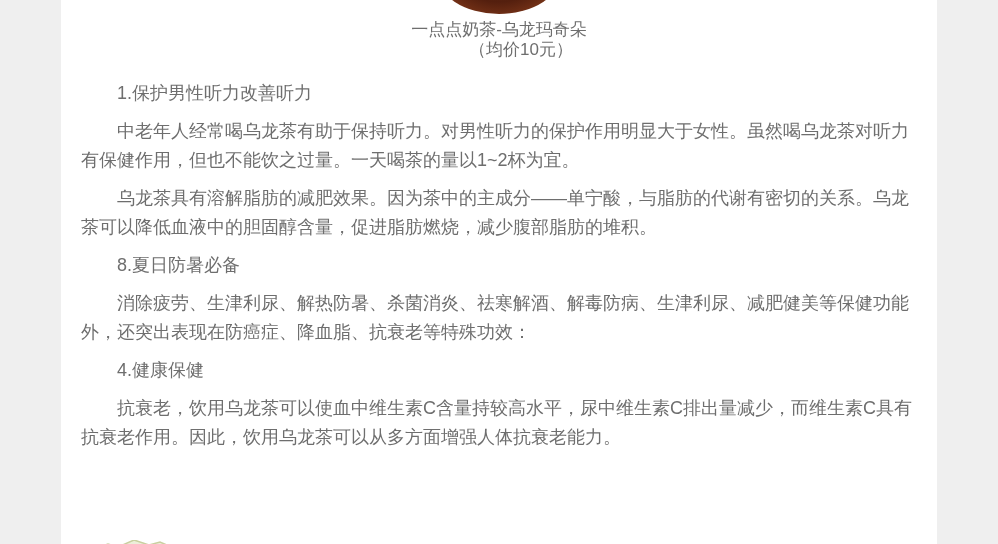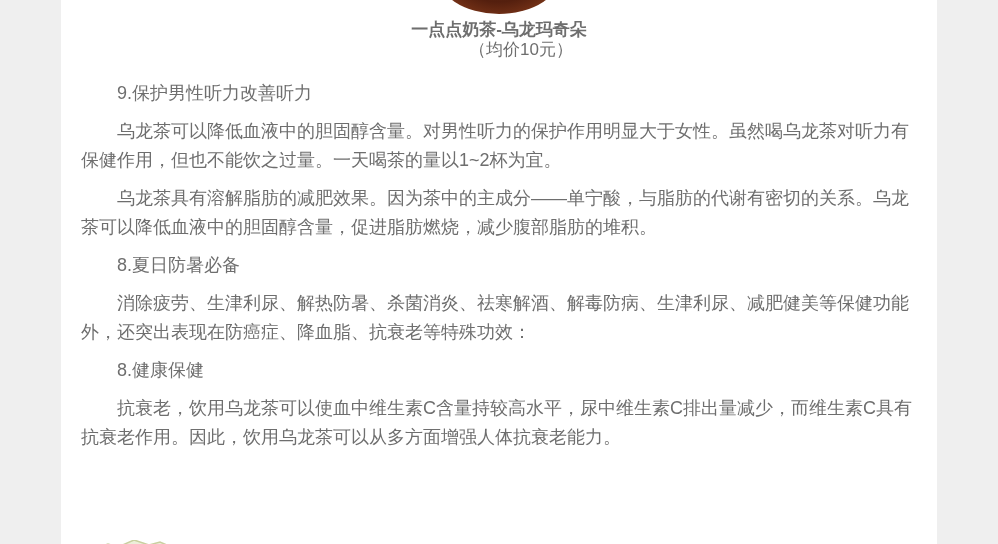--- a/index.html
+++ b/index.html
@@ -36,21 +36,20 @@
     margin-top: -70px;
     border-radius: 50%;
     background: radial-gradient(ellipse at 50% 35%, #6e2b15 0%, #541f0e 55%, #7c3619 80%, #a5562c 95%, #b96a33 100%);
   }
   .title {
     text-align: center;
     font-size: 17px;
     line-height: 20px;
     color: #6e6e6e;
     margin-top: 6px;
-    font-weight: bold;
   }
   .subtitle {
     text-align: center;
     font-size: 17px;
     line-height: 20px;
     color: #6e6e6e;
     margin-bottom: 19px;
     padding-left: 44px;
   }
   .content {
@@ -83,26 +82,26 @@
   <div class="page">
 
     <div class="hero">
       <div class="cup-arc"></div>
     </div>
 
     <div class="title">一点点奶茶-乌龙玛奇朵</div>
     <div class="subtitle">（均价10元）</div>
 
     <div class="content">
-      <p>9.保护男性听力改善听力</p>
-      <p>乌龙茶可以降低血液中的胆固醇含量。对男性听力的保护作用明显大于女性。虽然喝乌龙茶对听力有保健作用，但也不能饮之过量。一天喝茶的量以1~2杯为宜。</p>
+      <p>1.保护男性听力改善听力</p>
+      <p>中老年人经常喝乌龙茶有助于保持听力。对男性听力的保护作用明显大于女性。虽然喝乌龙茶对听力有保健作用，但也不能饮之过量。一天喝茶的量以1~2杯为宜。</p>
       <p>乌龙茶具有溶解脂肪的减肥效果。因为茶中的主成分——单宁酸，与脂肪的代谢有密切的关系。乌龙茶可以降低血液中的胆固醇含量，促进脂肪燃烧，减少腹部脂肪的堆积。</p>
       <p>8.夏日防暑必备</p>
       <p>消除疲劳、生津利尿、解热防暑、杀菌消炎、祛寒解酒、解毒防病、生津利尿、减肥健美等保健功能外，还突出表现在防癌症、降血脂、抗衰老等特殊功效：</p>
-      <p>8.健康保健</p>
+      <p>4.健康保健</p>
       <p>抗衰老，饮用乌龙茶可以使血中维生素C含量持较高水平，尿中维生素C排出量减少，而维生素C具有抗衰老作用。因此，饮用乌龙茶可以从多方面增强人体抗衰老能力。</p>
     </div>
 
     <div class="next-image-peek">
       <svg width="82" height="9" viewBox="0 0 82 9">
         <path d="M0,9 L14,4 L24,7 L40,0 L55,5 L66,2 L82,9 Z" fill="#eceed9" stroke="#c9cfa0" stroke-width="1.5"></path>
       </svg>
     </div>
 
   </div>

